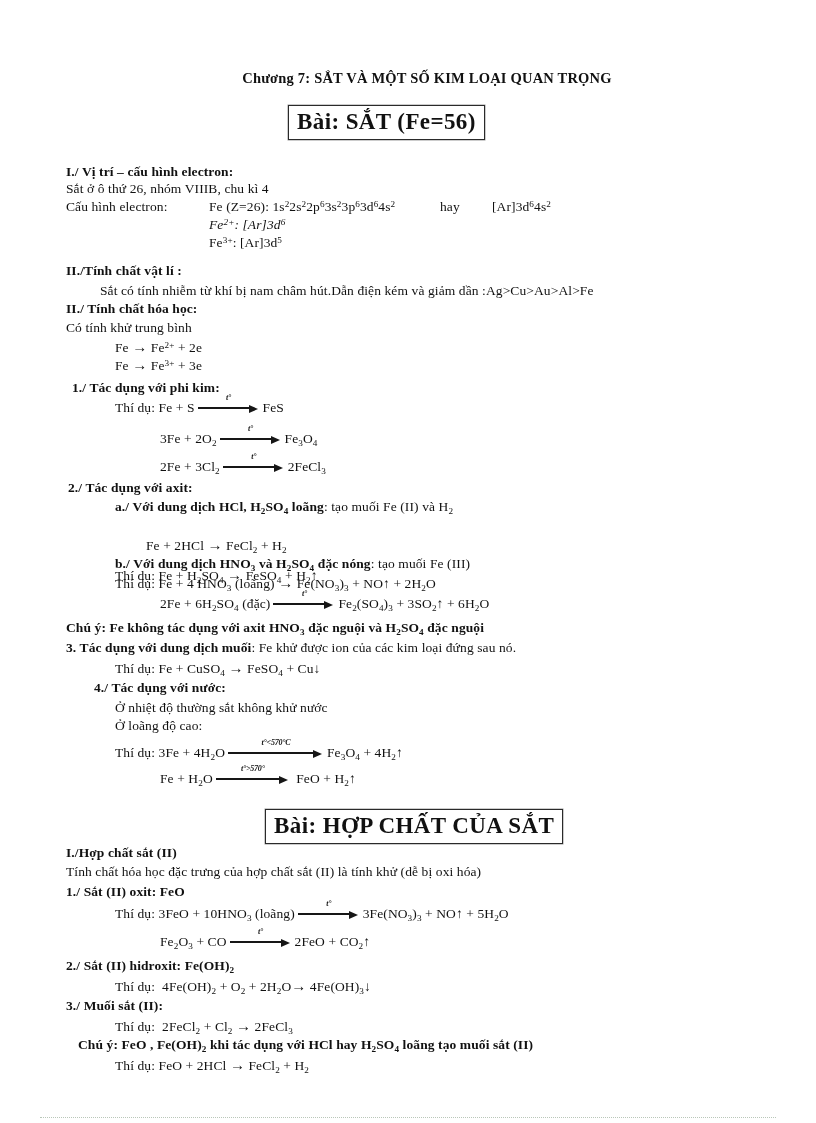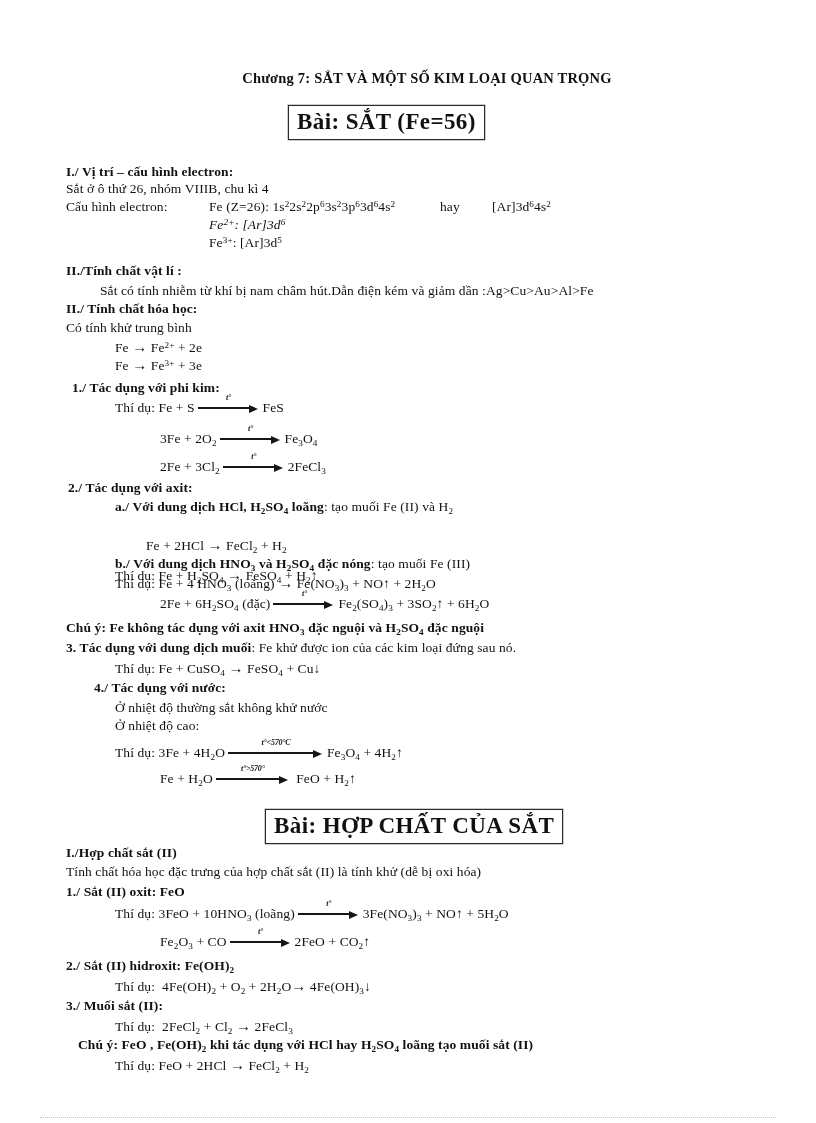--- a/index.html
+++ b/index.html
@@ -183,21 +183,21 @@
 
   <div class="line" style="top:640px; left:66px;"><span class="b">3. Tác dụng với dung dịch muối</span><span>: Fe khử được ion của các kim loại đứng sau nó.</span></div>
 
   <div class="line" style="top:660px; left:115px;"><span>Thí dụ:</span>
        Fe + CuSO<sub>4</sub> <span style="font-size:15px;">→</span> FeSO<sub>4</sub> + Cu↓</div>
 
   <div class="line b" style="top:680px; left:66px;margin-left:28px;">4./ Tác dụng với nước:</div>
 
   <div class="line" style="top:700px; left:115px;">Ở nhiệt độ thường sắt không khử nước</div>
 
-  <div class="line" style="top:718px; left:115px;">Ở nhiệt độ cao:</div>
+  <div class="line" style="top:718px; left:115px;">Ở loãng độ cao:</div>
 
   <div class="line" style="top:745px; left:115px;"><span>Thí dụ:</span>
        3Fe + 4H<sub>2</sub>O<span class="rxn-arrow wide"><span class="lbl">t°&lt;570°C</span><span class="shaft"></span><span class="head"></span></span>Fe<sub>3</sub>O<sub>4</sub> + 4H<sub>2</sub>↑</div>
 
   <div class="line" style="top:771px; left:160px;">Fe + H<sub>2</sub>O<span class="rxn-arrow mid"><span class="lbl">t°&gt;570°</span><span class="shaft"></span><span class="head"></span></span>&nbsp;FeO + H<sub>2</sub>↑</div>
 
   <div class="lesson-box" id="lesson-2-box">Bài: HỢP CHẤT CỦA SẮT</div>
 
   <div class="line b" style="top:845px; left:66px;">I./Hợp chất sắt (II)</div>
 

